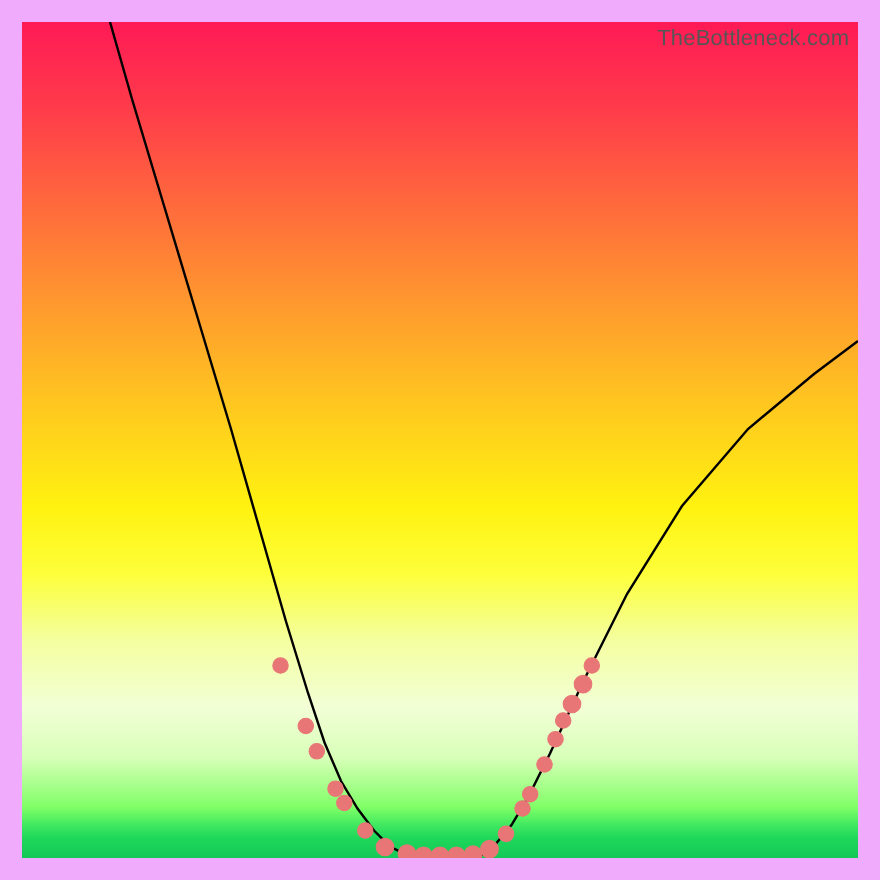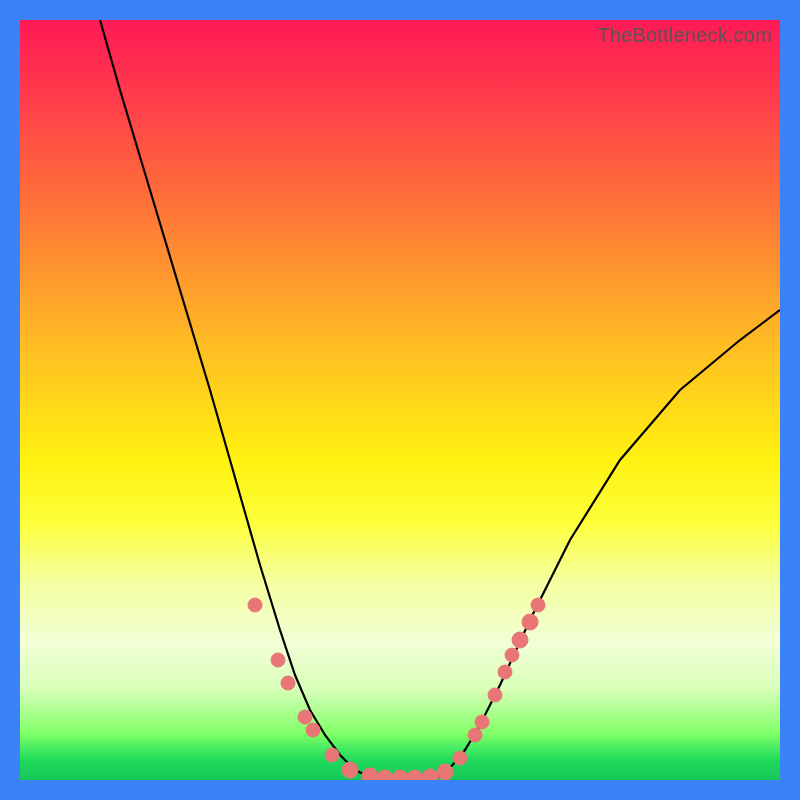--- a/index.html
+++ b/index.html
@@ -8,21 +8,21 @@
     width: 800px;
     height: 800px;
     overflow: hidden;
     background: #000;
     font-family: Arial, Helvetica, sans-serif;
   }
   .frame {
     position: relative;
     width: 800px;
     height: 800px;
-    background: #3b82f6;
+    background: #f0abfc;
   }
   .plot-area {
     position: absolute;
     left: 20px;
     top: 20px;
     width: 760px;
     height: 760px;
     background: linear-gradient(to bottom,
       #ff1a55 0%,
       #ff3a4b 10%,

